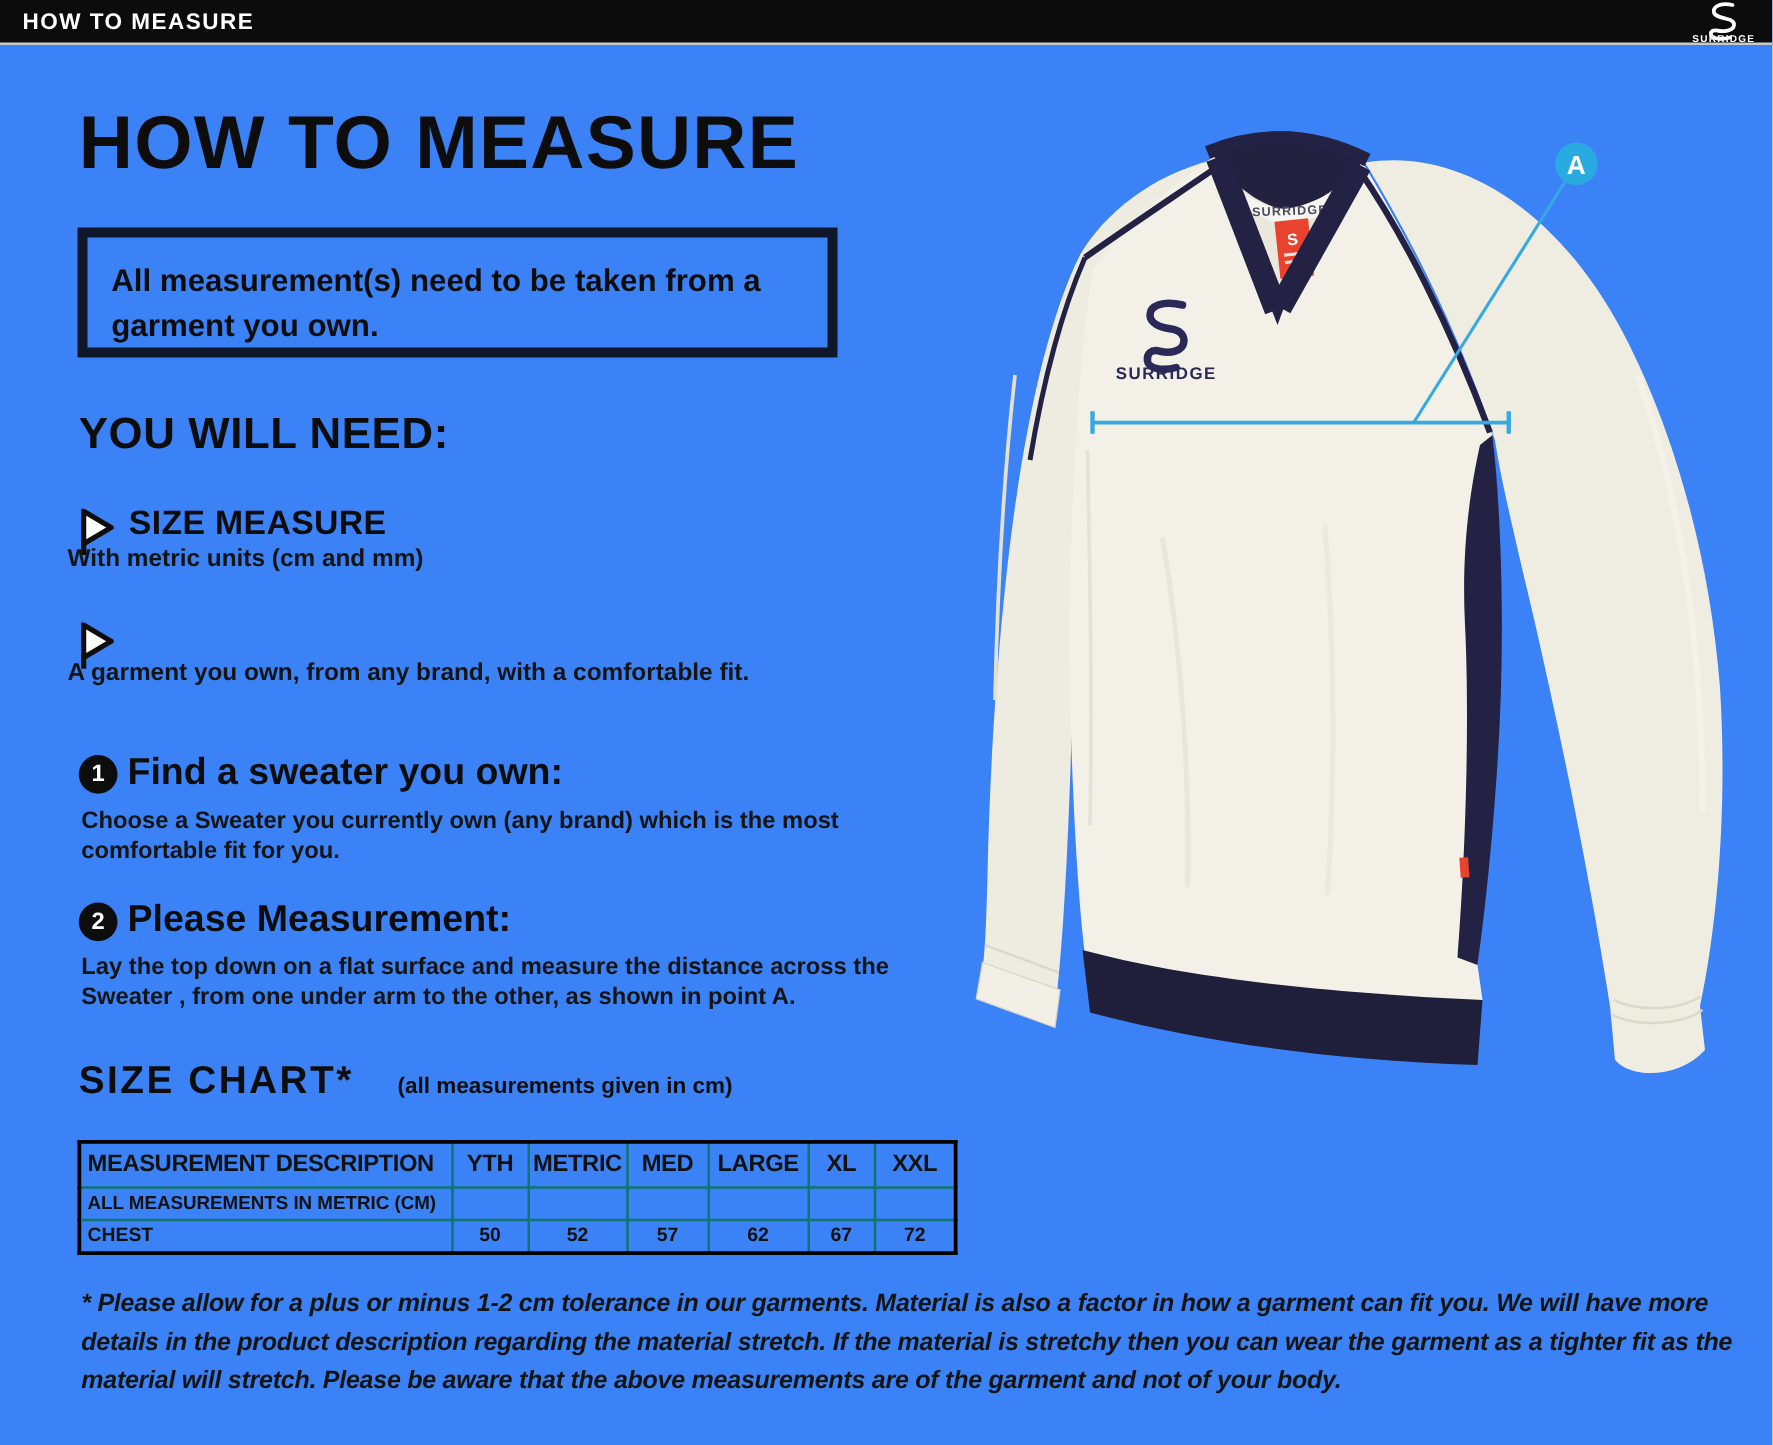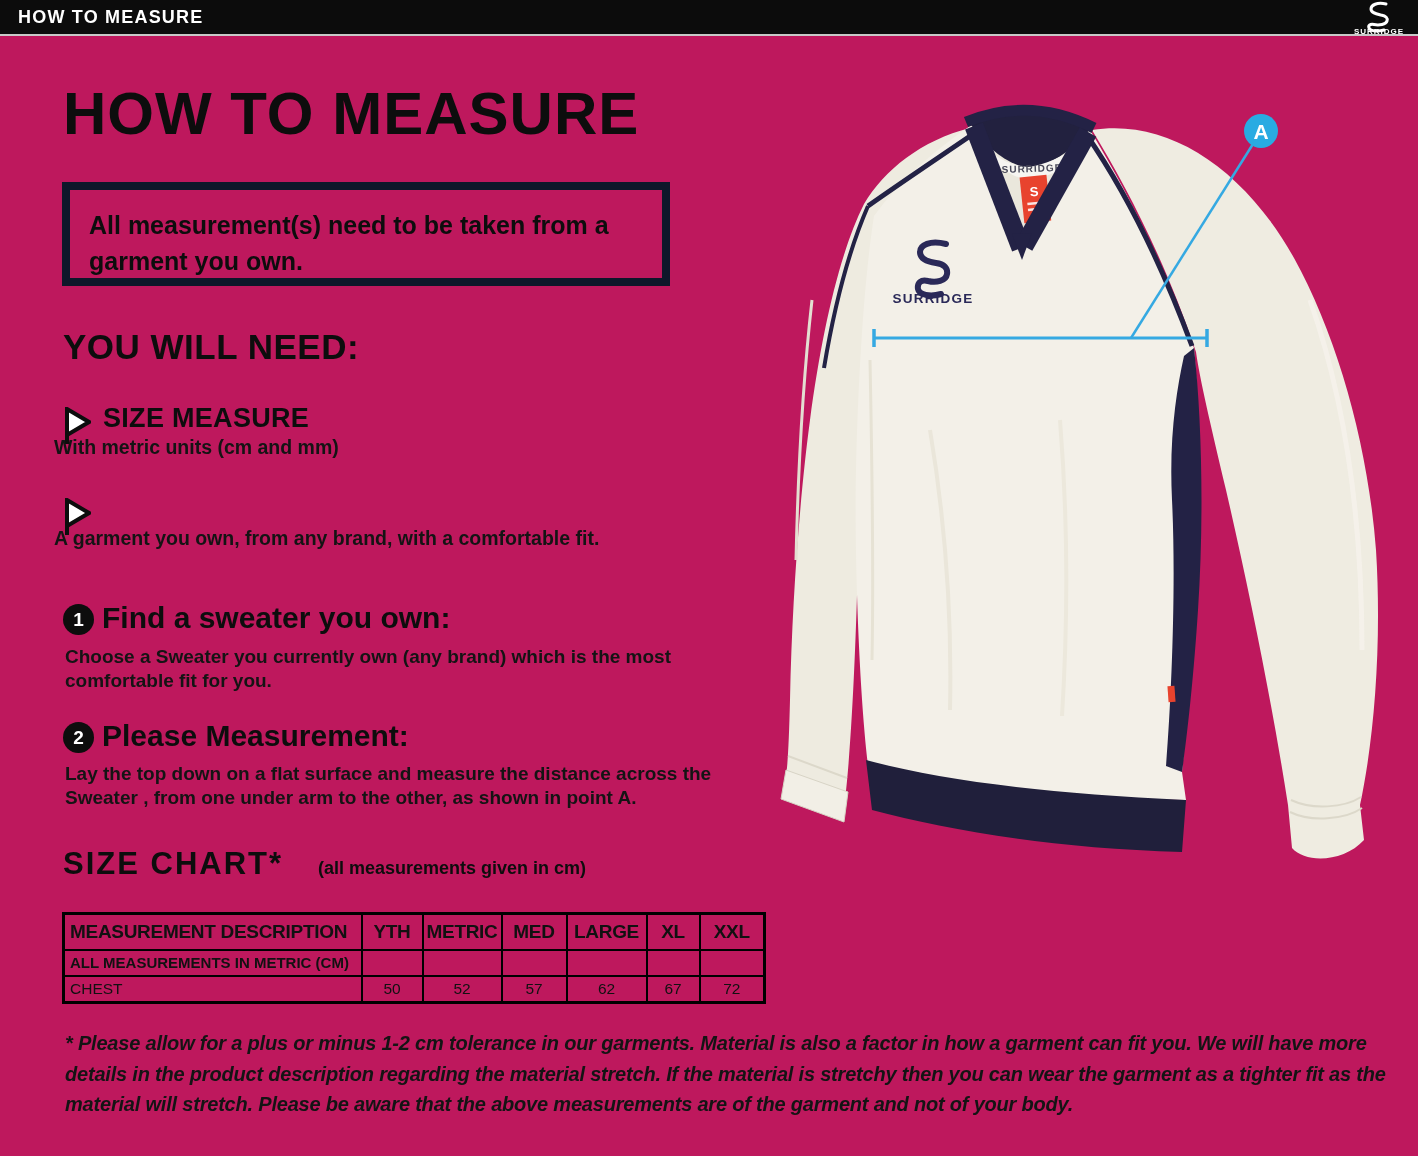--- a/index.html
+++ b/index.html
@@ -1,19 +1,19 @@
 <!DOCTYPE html>
 <html><head>
 <meta charset="utf-8">
 <style>
   * { margin:0; padding:0; box-sizing:border-box; }
   html,body { background:#fff; }
   #stage {
     position:relative; width:1418px; height:1156px; overflow:hidden;
-    background:#be185d; font-family:"Liberation Sans", sans-serif; color:#111;
+    background:#3b82f6; font-family:"Liberation Sans", sans-serif; color:#111;
   }
   
   .topbar {
     position:absolute; left:0; top:0; width:1418px; height:36px;
     background:#0c0c0c; border-bottom:2px solid #c9c9c9;
     display:flex; align-items:center;
   }
   .topbar-title {
     color:#fff; font-size:18px; font-weight:bold; letter-spacing:1.2px;
     margin-left:18px;
@@ -49,25 +49,25 @@
                 line-height:24px; color:#141414; }
 
   .size-chart-heading { position:absolute; left:63px; top:846px; font-size:31px;
     font-weight:800; letter-spacing:2px; color:#0d0d0d; }
   .size-chart-sub { position:absolute; left:318px; top:858px; font-size:18px; font-weight:bold; color:#0d0d0d; }
 
   table.size-chart {
     position:absolute; left:62px; top:912px; border-collapse:collapse;
     table-layout:fixed; border:3px solid #000;
   }
-  table.size-chart th, table.size-chart td { border:2px solid #000000; overflow:hidden; white-space:nowrap; }
+  table.size-chart th, table.size-chart td { border:2px solid #0f766e; overflow:hidden; white-space:nowrap; }
   table.size-chart thead th { height:36px; font-size:19px; font-weight:bold; letter-spacing:-.3px; text-align:center; }
   table.size-chart thead th:first-child { text-align:left; padding-left:5px; }
   tr.metric-row td { height:26px; font-size:15px; font-weight:bold; padding-left:5px; }
-  tr.chest-row td { height:27px; font-size:15.5px; font-weight:normal; text-align:center; }
+  tr.chest-row td { height:27px; font-size:15.5px; font-weight:bold; text-align:center; }
   tr.chest-row td:first-child { text-align:left; padding-left:5px; }
 
   .footnote {
     position:absolute; left:65px; top:1028px; width:1335px;
     font-size:20px; font-weight:bold; font-style:italic; line-height:30.5px;
     color:#141414; letter-spacing:-.2px;
   }
 
   
   .sweater-svg { position:absolute; left:740px; top:40px; width:678px; height:880px; }

